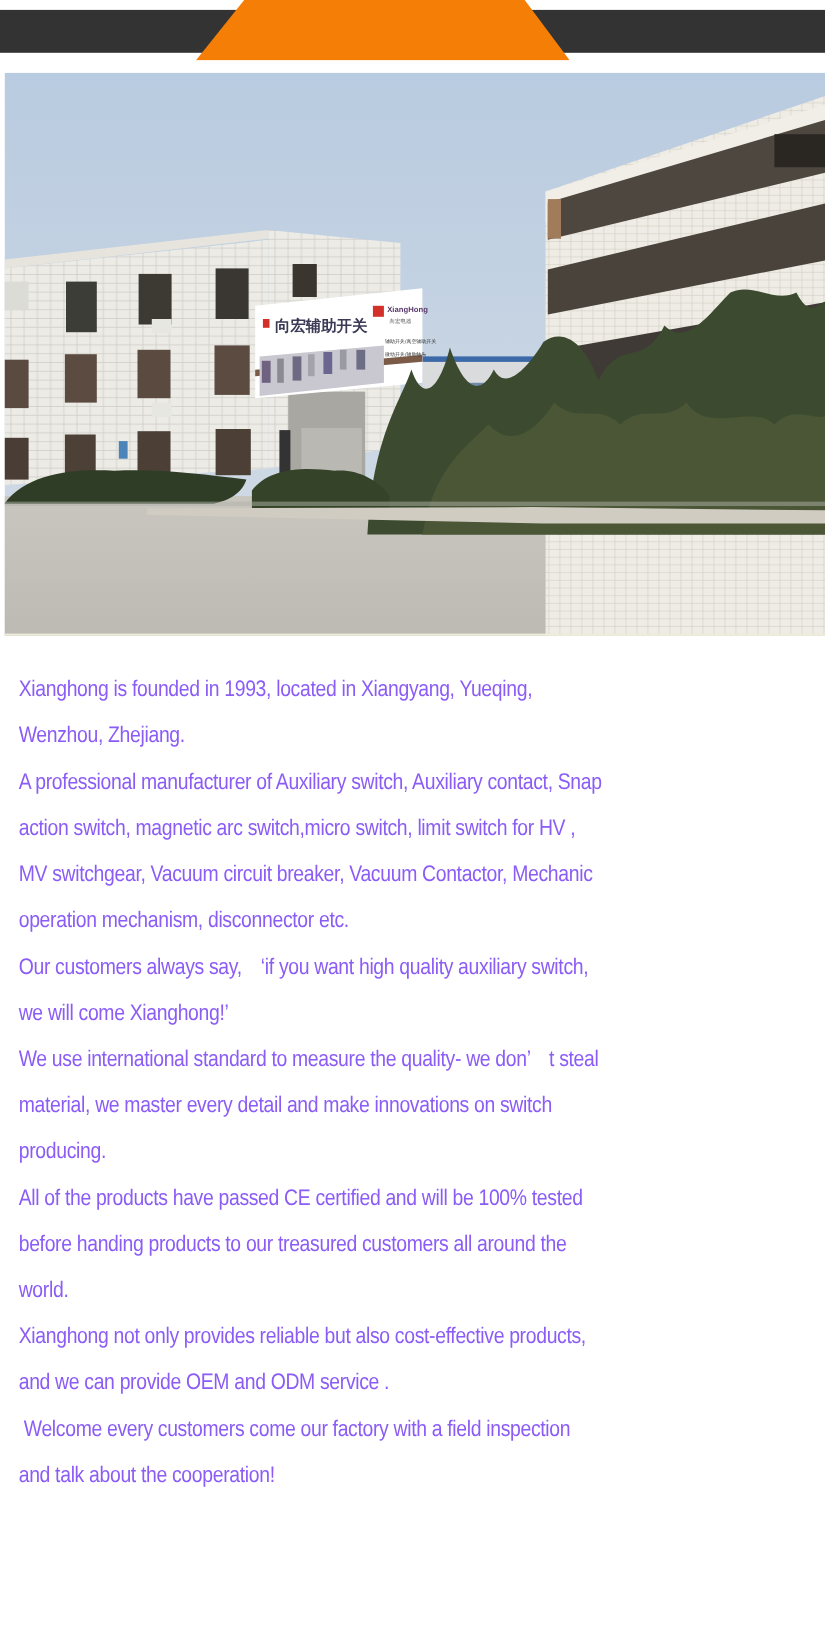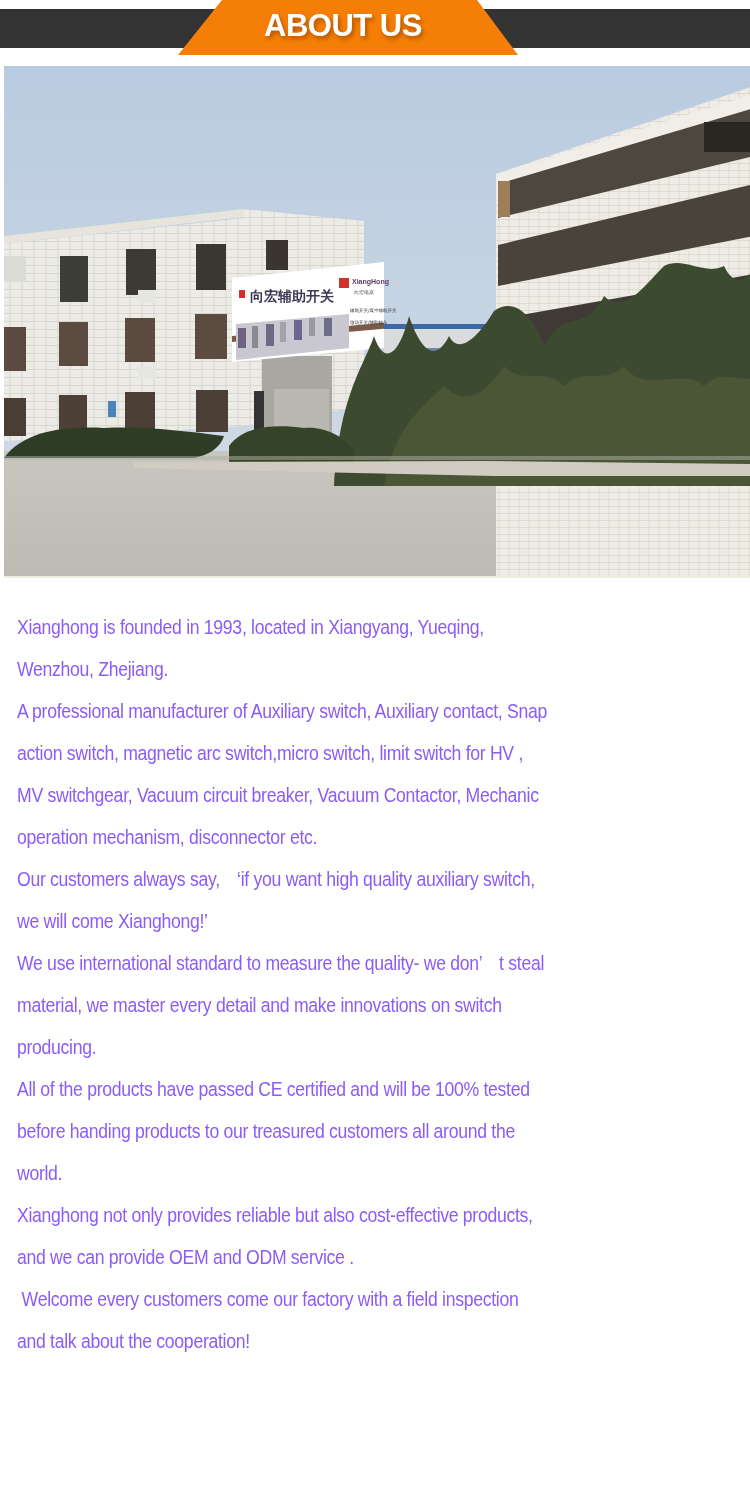--- a/index.html
+++ b/index.html
@@ -17,21 +17,20 @@
     font-family:"Liberation Sans Narrow","Liberation Sans", sans-serif; font-size:20.5px; line-height:42px; letter-spacing:-0.35px; }
   .content p { margin:0; white-space:pre-wrap; transform-origin:left; }
   .billboard-text { font-family:"DejaVu Sans", sans-serif; }
 </style>
 </head>
 <body>
 
 <div class="header">
   <div class="header-bar"></div>
   <div class="header-tab"></div>
-  <div class="header-title">ABOUT US</div>
 </div>
 
 <div class="photo">
   <svg width="750" height="512" viewBox="0 0 750 512" xmlns="http://www.w3.org/2000/svg">
     <defs>
       <linearGradient id="sky" x1="0" y1="0" x2="0" y2="1">
         <stop offset="0" stop-color="#b9cbe0"></stop>
         <stop offset="1" stop-color="#d4dde6"></stop>
       </linearGradient>
       <linearGradient id="road" x1="0" y1="0" x2="0" y2="1">

